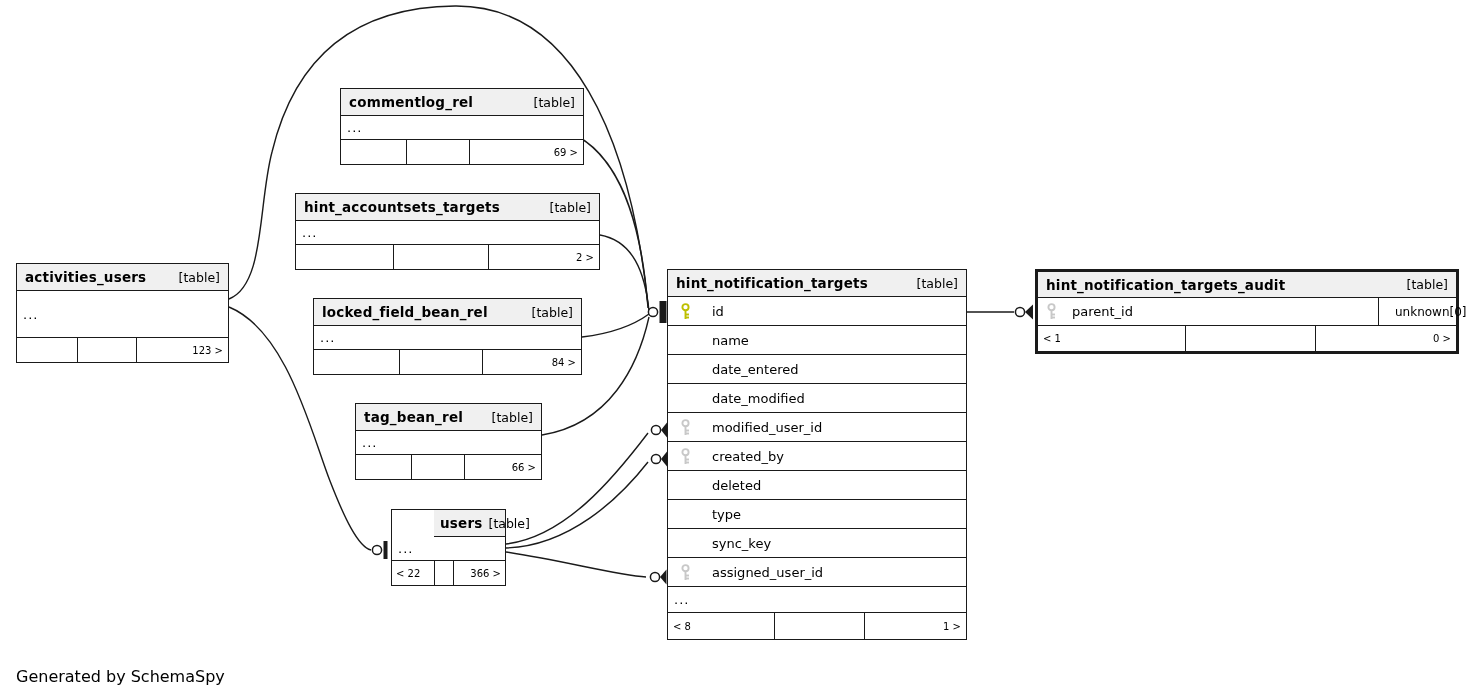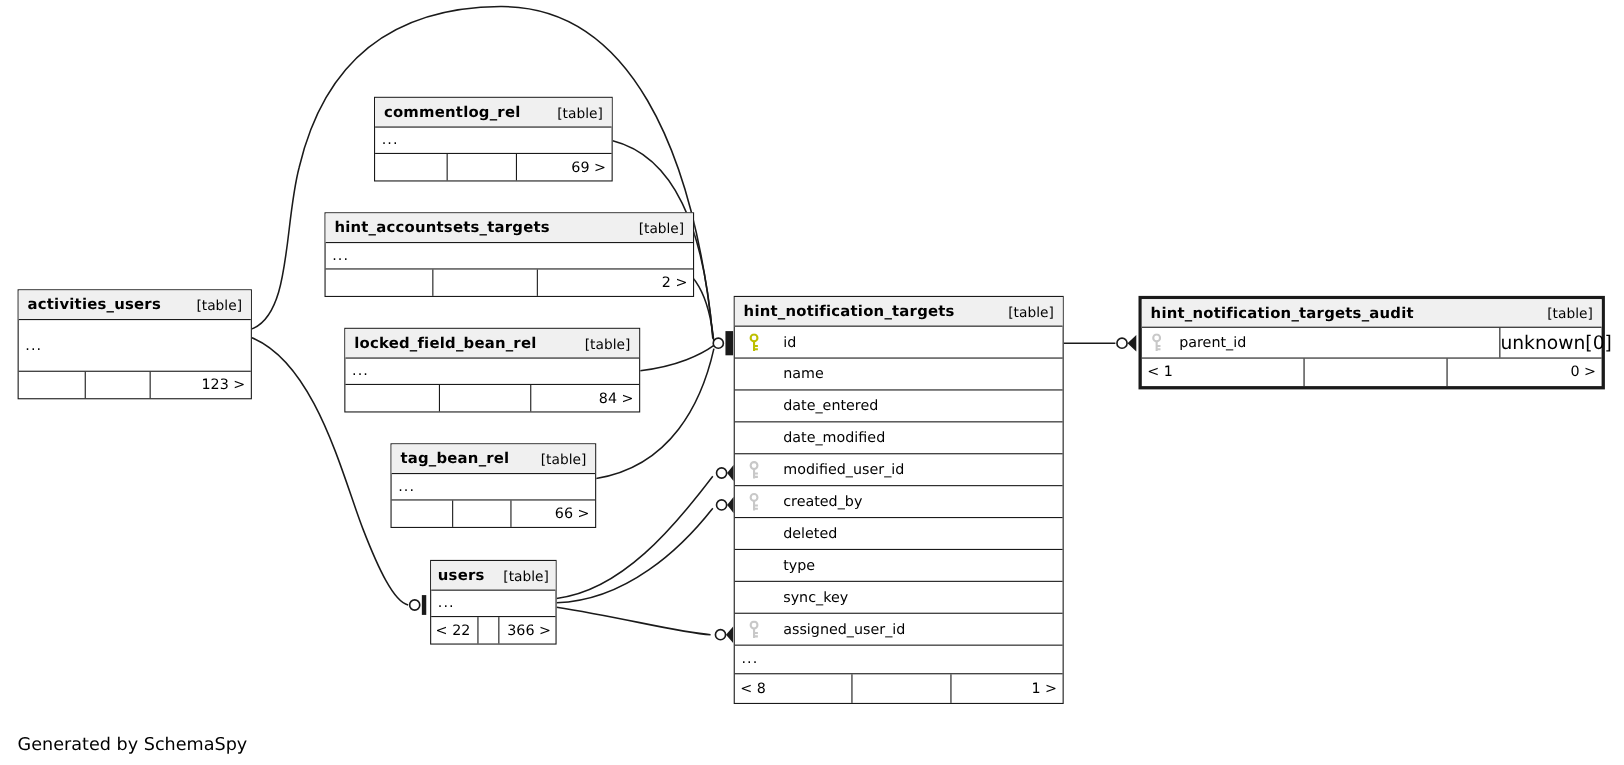--- a/index.html
+++ b/index.html
@@ -28,41 +28,41 @@
     flex:0 0 27px;
   }
   .tname{font-weight:bold;font-size:13.5px;letter-spacing:.2px;}
   .ttag{font-size:12.5px;margin-left:14px;}
   .tbl-b{
     flex:1;display:flex;align-items:center;padding:0 6px;
     font-size:13px;letter-spacing:1px;
   }
   .tbl-f{
     flex:0 0 25px;border-top:1.7px solid var(--border);
-    display:flex;align-items:stretch;font-size:13px;
+    display:flex;align-items:stretch;font-size:10px;
   }
   .pc{display:flex;align-items:center;padding:0 5px;}
   .pc.sep{border-left:1.5px solid var(--border);}
   .pc.right{justify-content:flex-end;}
   
   .col-row{
     flex:0 0 29px;display:flex;align-items:center;
     border-bottom:1.6px solid var(--border);
     padding-left:12px;font-size:13px;
   }
   .col-row:last-of-type{border-bottom:none;}
   .keyslot{width:32px;display:flex;align-items:center;}
   .ell-row{
     flex:0 0 26px;display:flex;align-items:center;padding:0 6px;
     font-size:13px;letter-spacing:1px;border-bottom:1.7px solid var(--border);
   }
   .note-cell{
     margin-left:auto;align-self:stretch;display:flex;align-items:center;
-    border-left:1.6px solid var(--border);padding:0 0;font-size:17px;
-    width:93px;justify-content:flex-start;
+    border-left:1.6px solid var(--border);padding:0 16px;font-size:12px;
+    width:78px;justify-content:flex-start;
   }
   .footer-note{
     position:absolute;left:16px;top:667px;font-size:16px;z-index:2;
   }
 </style>
 </head>
 <body>
 
 <svg id="edges" width="1476" height="695">
   <g fill="none" stroke="#1a1a1a" stroke-width="1.4">
@@ -116,34 +116,34 @@
     <span class="ttag">[table]</span>
   </div>
   <div class="tbl-b">...</div>
   <div class="tbl-f">
     <span class="pc" style="width:60px"></span>
     <span class="pc sep" style="width:59px"></span>
     <span class="pc sep right" style="flex:1">123 &gt;</span>
   </div>
 </div>
 
-<div class="tbl" style="left:340px;top:88px;width:217px;height:77px;">
+<div class="tbl" style="left:340px;top:88px;width:244px;height:77px;">
   <div class="tbl-h">
     <span class="tname">commentlog_rel</span>
     <span class="ttag">[table]</span>
   </div>
   <div class="tbl-b">...</div>
   <div class="tbl-f">
     <span class="pc" style="width:65px"></span>
     <span class="pc sep" style="width:63px"></span>
     <span class="pc sep right" style="flex:1">69 &gt;</span>
   </div>
 </div>
 
-<div class="tbl" style="left:295px;top:193px;width:336px;height:77px;">
+<div class="tbl" style="left:295px;top:193px;width:305px;height:77px;">
   <div class="tbl-h">
     <span class="tname">hint_accountsets_targets</span>
     <span class="ttag">[table]</span>
   </div>
   <div class="tbl-b">...</div>
   <div class="tbl-f">
     <span class="pc" style="width:97px"></span>
     <span class="pc sep" style="width:95px"></span>
     <span class="pc sep right" style="flex:1">2 &gt;</span>
   </div>
@@ -169,21 +169,21 @@
   </div>
   <div class="tbl-b">...</div>
   <div class="tbl-f">
     <span class="pc" style="width:55px"></span>
     <span class="pc sep" style="width:53px"></span>
     <span class="pc sep right" style="flex:1">66 &gt;</span>
   </div>
 </div>
 
 <div class="tbl" style="left:391px;top:509px;width:115px;height:77px;">
-  <div class="tbl-h" style="padding:0 6px;">
+  <div class="tbl-h" style="padding:0 6px;margin-left:42px;">
     <span class="tname">users</span>
     <span class="ttag" style="margin-left:6px">[table]</span>
   </div>
   <div class="tbl-b">...</div>
   <div class="tbl-f">
     <span class="pc" style="width:42px;padding:0 4px">&lt; 22</span>
     <span class="pc sep" style="width:19px"></span>
     <span class="pc sep right" style="flex:1;padding:0 4px">366 &gt;</span>
   </div>
 </div>

